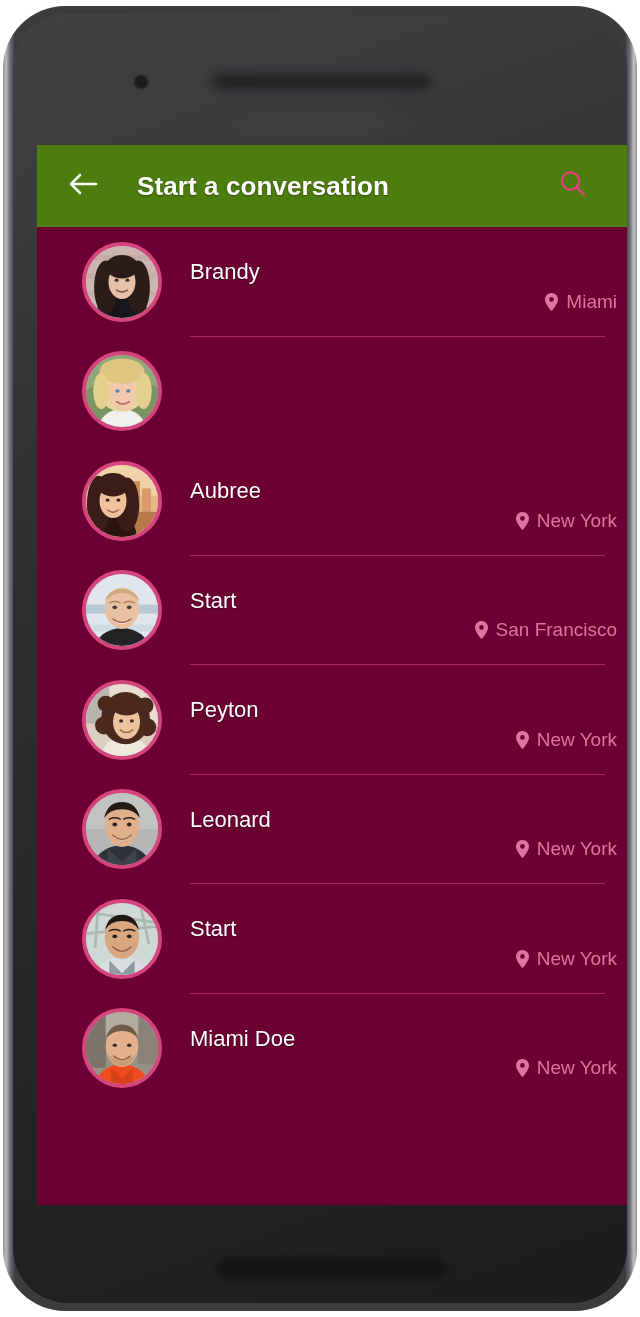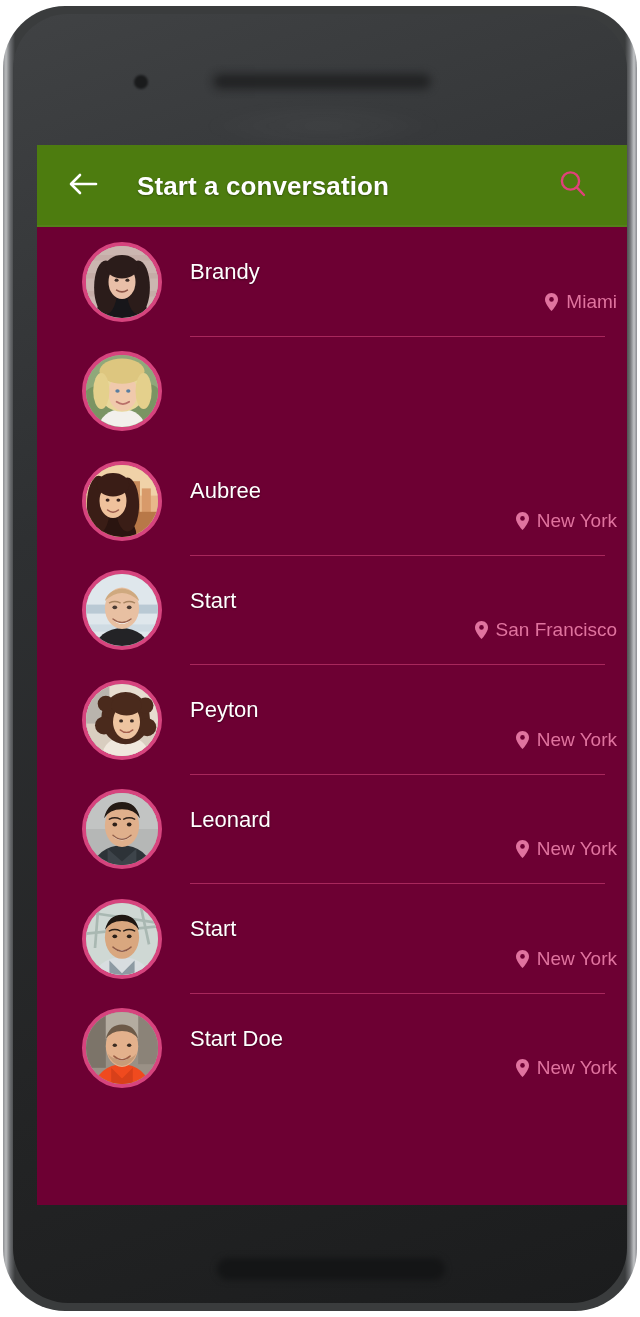--- a/index.html
+++ b/index.html
@@ -468,21 +468,21 @@
               <ellipse cx="40" cy="38" rx="18" ry="23" fill="#e3b18c"></ellipse>
               <path d="M22 30 Q26 14 40 14 Q54 14 58 30 Q52 21 40 21 Q28 21 22 30Z" fill="#6d5a48"></path>
               <path d="M24 46 Q28 58 40 60 Q52 58 56 46 Q52 52 40 53 Q28 52 24 46Z" fill="#b08a68" opacity=".55"></path>
               <ellipse cx="32" cy="37" rx="2.4" ry="2" fill="#3a2c22"></ellipse>
               <ellipse cx="48" cy="37" rx="2.4" ry="2" fill="#3a2c22"></ellipse>
               <path d="M31 50 Q40 58 49 50 Q40 54 31 50Z" fill="#ffffff"></path>
               <path d="M31 49 Q40 57 49 49" stroke="#9a5d44" stroke-width="1.6" fill="none" stroke-linecap="round"></path>
             </svg>
           </div>
           <div class="contact-main">
-            <div class="contact-name">Start Doe</div>
+            <div class="contact-name">Miami Doe</div>
             <div class="contact-loc">
               <svg class="pin-icon" viewBox="0 0 13 18">
                 <path d="M6.5 0C2.9 0 0 2.9 0 6.5C0 11.4 6.5 18 6.5 18S13 11.4 13 6.5C13 2.9 10.1 0 6.5 0Z" fill="#e0739f"></path>
                 <circle cx="6.5" cy="6.4" r="2.3" fill="#6d0033"></circle>
               </svg>
               <span>New York</span>
             </div>
 
           </div>
         </div>

